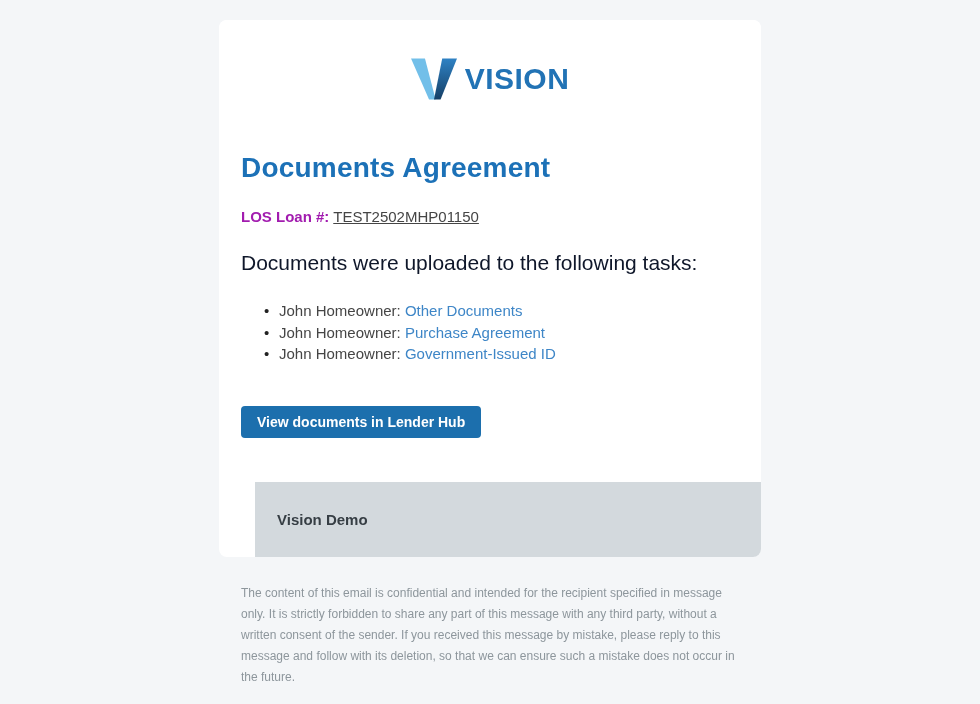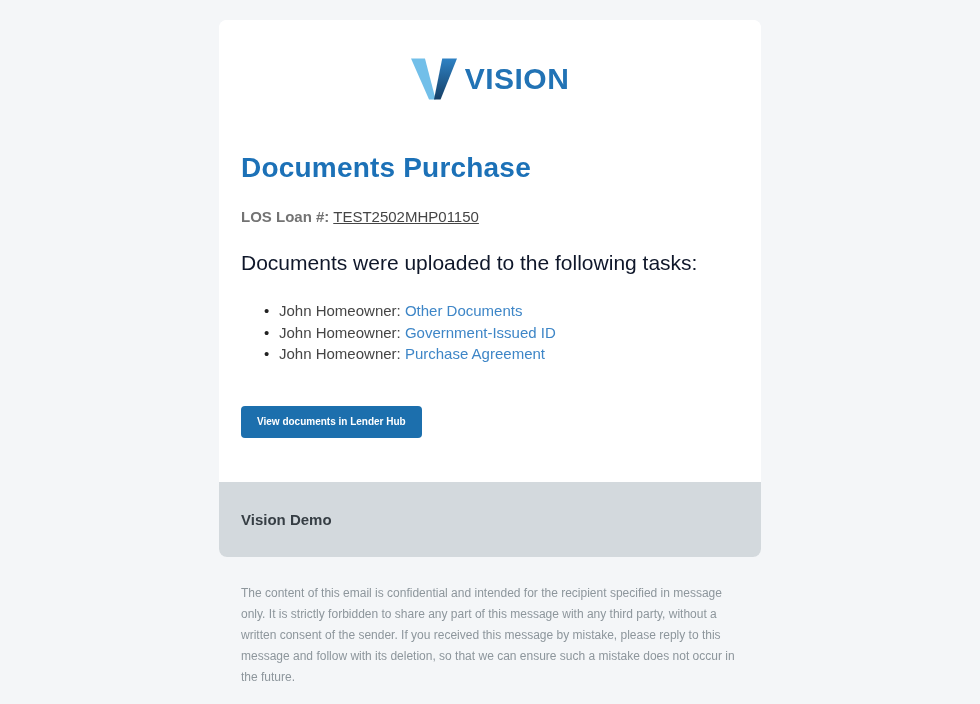--- a/index.html
+++ b/index.html
@@ -23,46 +23,47 @@
   .logo-text {
     font-weight:800; font-size:30px; letter-spacing:0.5px;
     color:#2273b5; line-height:1;
   }
   .headline {
     margin-top:46px;
     font-size:28px; font-weight:700; color:#1c71b7;
     letter-spacing:0.2px;
   }
   .fields { margin-top:22px; font-size:15px; line-height:22px; }
-  .field-label { font-weight:700; color:#737373; }
+  .field-label { font-weight:700; color:#a21caf; }
   .field-value { color:#454545;text-decoration:underline; }
   .intro { margin-top:23px; font-size:21px; color:#0f172a; }
   ul.task-list { margin-top:25px; padding-left:38px; list-style:none; }
   ul.task-list li {
     font-size:15px; line-height:21.7px; color:#454545;
     position:relative;
   }
   ul.task-list li::before {
     content:"•"; position:absolute; left:-15px; top:0;
     color:#222222; font-size:15px;
   }
   .task-link { color:#3e86c7; text-decoration:none; }
   .cta-button {
     display:inline-block; margin-top:41px;
     background:#1c6fad; color:#ffffff;
     font-family:"Liberation Sans","DejaVu Sans",sans-serif;
-    font-size:10px; font-weight:700;
+    font-size:14px; font-weight:700;
     border:none; border-radius:4px;
     height:32px; line-height:32px; padding:0 16px;
     cursor:pointer;
   }
   .footer-band {
     height:75px; background:#d3d9dd;
     display:flex; align-items:center;
     padding:0 22px;
+    margin-left:36px;
   }
   .footer-band-text { font-size:15px; font-weight:700; color:#363e44; }
   .disclaimer-wrap { width:542px; margin:0 auto; padding:26px 22px 0 22px; }
   .disclaimer {
     font-size:12px; line-height:21px; color:#8d969c;
     width:500px;
   }
 </style>
 </head>
 <body>
@@ -82,43 +83,43 @@
                 <stop offset="1" stop-color="#153f66"></stop>
               </linearGradient>
             </defs>
             <polygon points="0,0 17,0 30,50 22,50" fill="#72bfe9"></polygon>
             <polygon points="38,0 56,0 36,50 28,50" fill="url(#vgrad)"></polygon>
           </svg>
           <span class="logo-text">VISION</span>
         </div>
       </div>
 
-      <h1 class="headline">Documents Purchase</h1>
+      <h1 class="headline">Documents Agreement</h1>
 
       <div class="fields">
         <div class="field-line">
           <span class="field-label">LOS Loan #:</span>
           <span class="field-value">TEST2502MHP01150</span>
         </div>
       </div>
 
       <p class="intro">Documents were uploaded to the following tasks:</p>
 
       <ul class="task-list">
         <li>
           <span>John Homeowner:</span>
           <a href="#" class="task-link">Other Documents</a>
         </li>
         <li>
           <span>John Homeowner:</span>
-          <a href="#" class="task-link">Government-Issued ID</a>
+          <a href="#" class="task-link">Purchase Agreement</a>
         </li>
         <li>
           <span>John Homeowner:</span>
-          <a href="#" class="task-link">Purchase Agreement</a>
+          <a href="#" class="task-link">Government-Issued ID</a>
         </li>
       </ul>
 
       <button class="cta-button">View documents in Lender Hub</button>
 
     </div>
 
     <div class="footer-band">
       <span class="footer-band-text">Vision Demo</span>
     </div>

